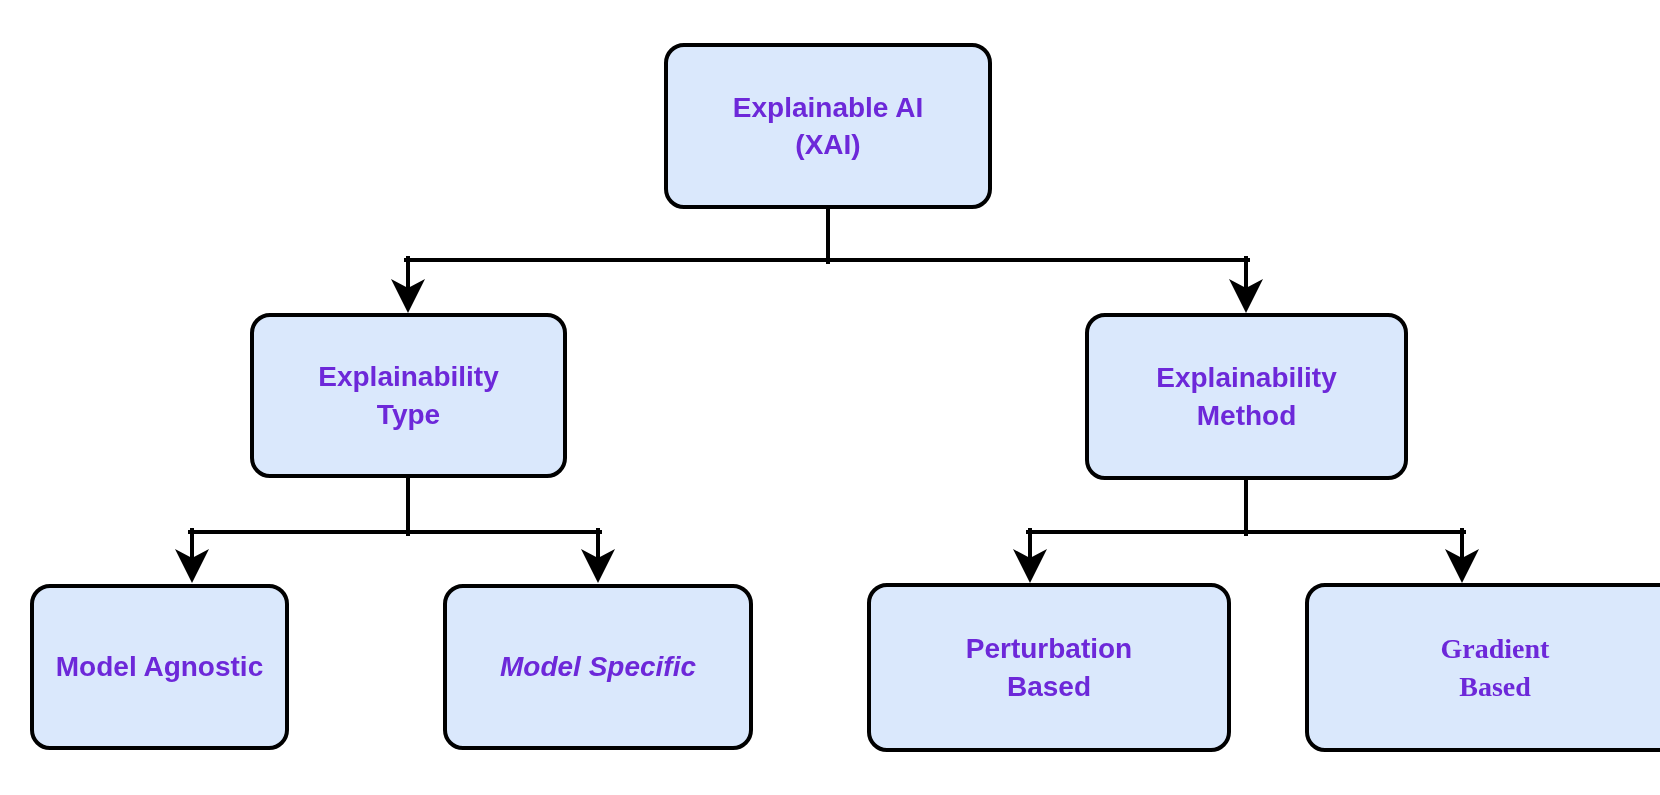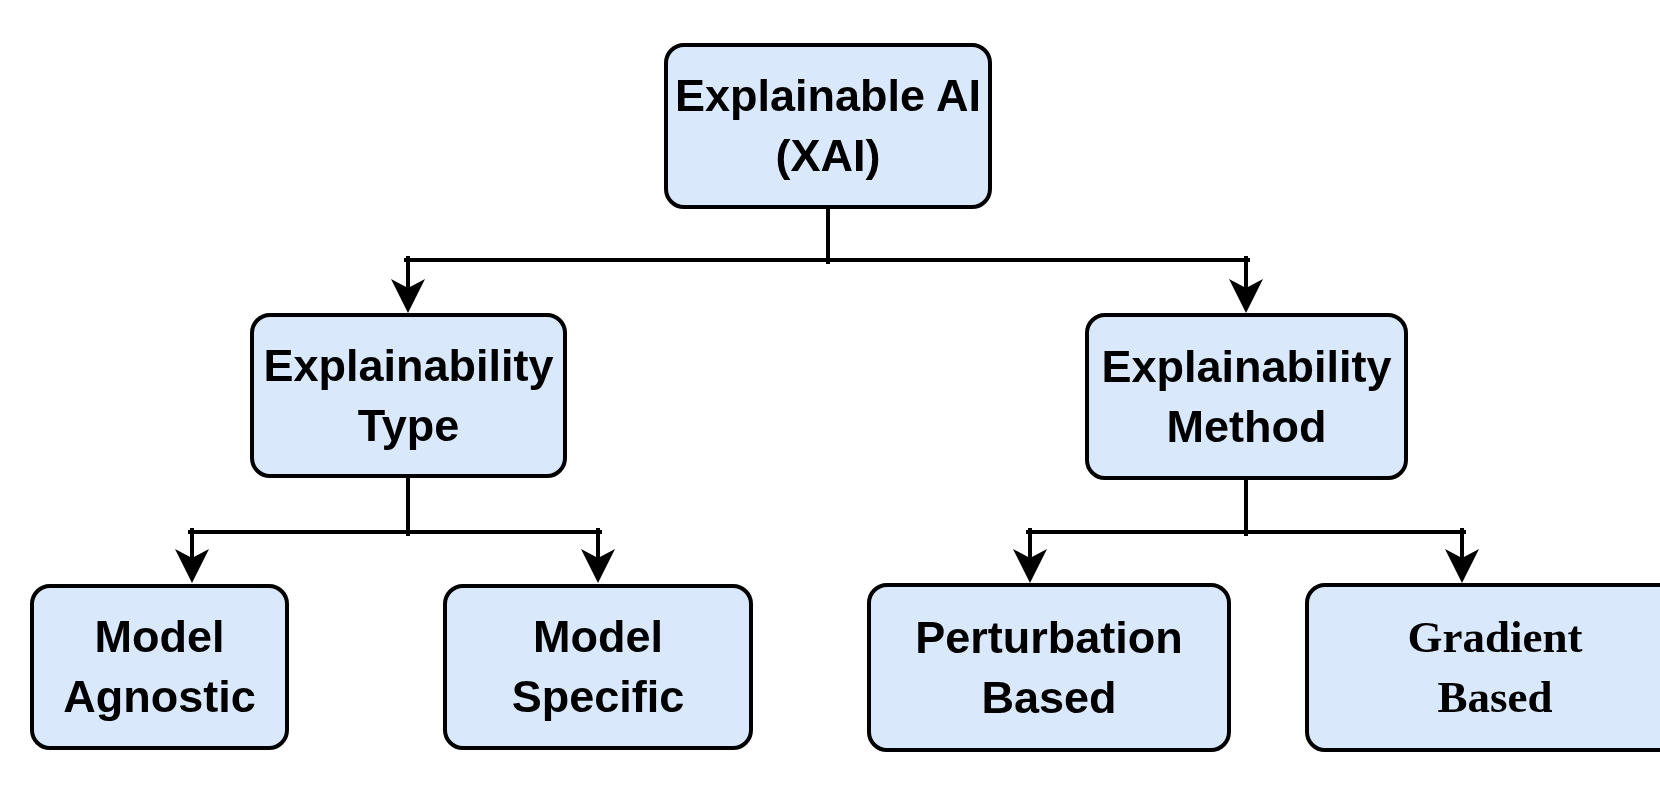--- a/index.html
+++ b/index.html
@@ -26,23 +26,23 @@
     border: 4px solid #000000;
     border-radius: 20px;
     background: #dae8fc;
     display: flex;
     align-items: center;
     justify-content: center;
     text-align: center;
   }
   .node .label {
     font-weight: bold;
-    font-size: 45px;
+    font-size: 28px;
     line-height: 1.33;
-    color: #000000;
+    color: #6d28d9;
     white-space: pre-line;
   }
   
   .n-root        { left: 664px;  top: 43px;  width: 328px; height: 166px; }
   .n-type        { left: 250px;  top: 313px; width: 317px; height: 165px; }
   .n-method      { left: 1085px; top: 313px; width: 323px; height: 167px; }
   .n-agnostic    { left: 30px;   top: 584px; width: 259px; height: 166px; }
   .n-specific    { left: 443px;  top: 584px; width: 310px; height: 166px; }
   .n-perturb     { left: 867px;  top: 583px; width: 364px; height: 169px; }
   .n-gradient    { left: 1305px; top: 583px; width: 380px; height: 169px; font-family: Liberation Serif, serif; }
@@ -98,21 +98,21 @@
 
   <div class="node n-method" style="background: rgb(218, 232, 252);">
     <span class="label">Explainability
 Method</span>
   </div>
 
   <div class="node n-agnostic" style="background: rgb(218, 232, 252);">
     <span class="label">Model Agnostic</span>
   </div>
 
-  <div class="node n-specific" style="background: rgb(218, 232, 252);">
+  <div class="node n-specific" style="background: rgb(218, 232, 252); font-style: italic;">
     <span class="label">Model Specific</span>
   </div>
 
   <div class="node n-perturb" style="background: rgb(218, 232, 252);">
     <span class="label">Perturbation
 Based</span>
   </div>
 
   <div class="node n-gradient" style="background: rgb(218, 232, 252);">
     <span class="label">Gradient

